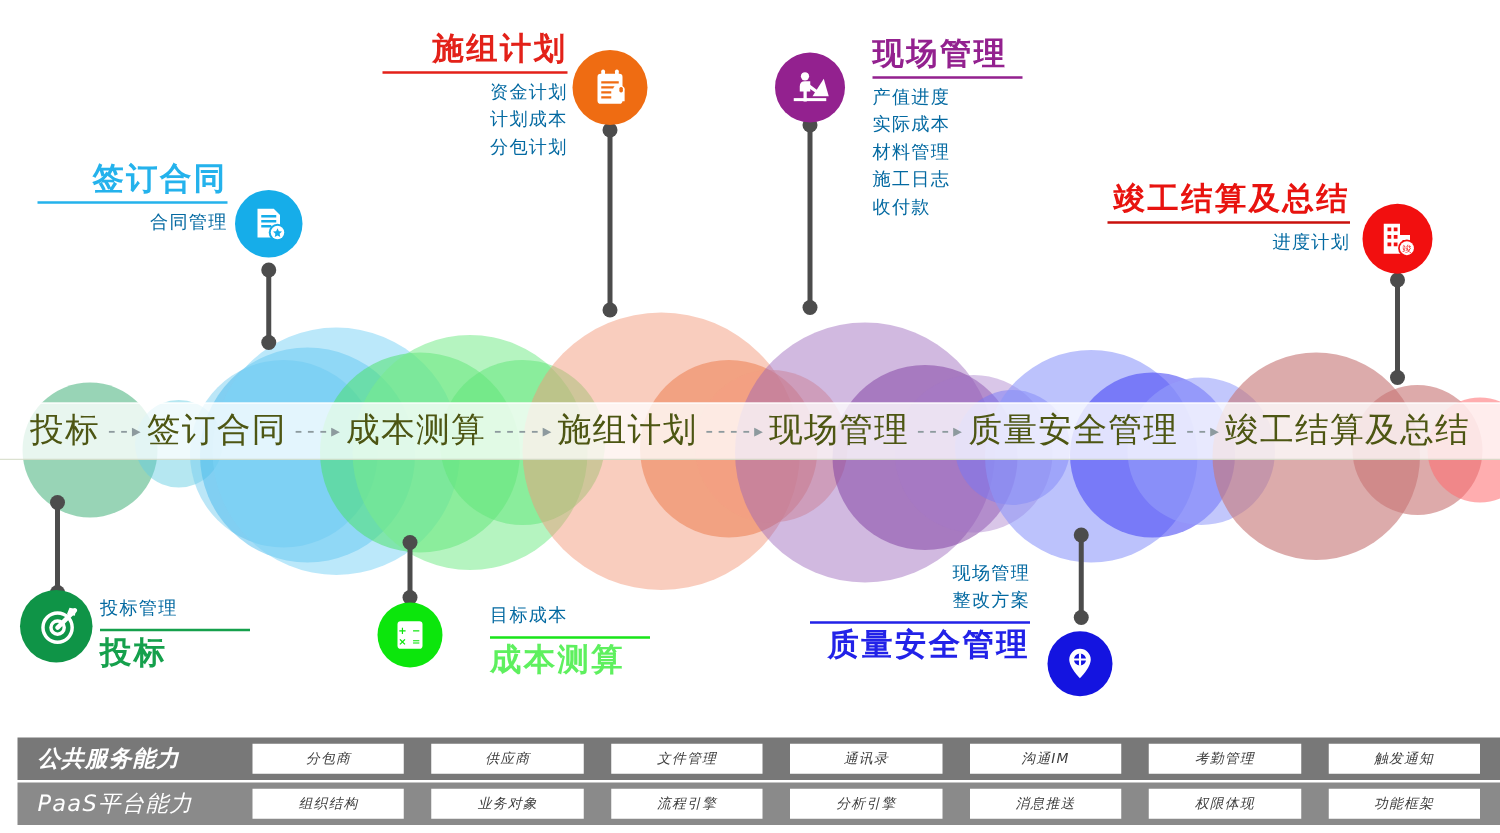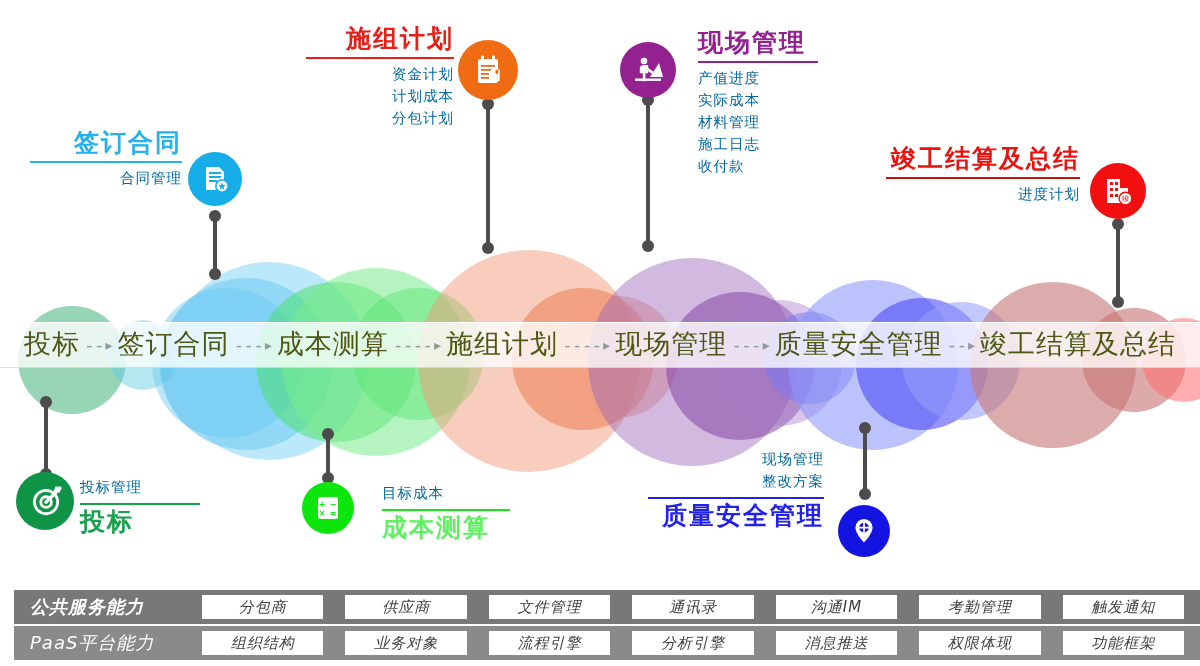--- a/index.html
+++ b/index.html
@@ -60,21 +60,21 @@
   .caprow.r2{background:#8a8a8a;margin-top:2px;}
   .caprow .rowlabel{
     width:188px;flex:0 0 188px;color:#ffffff;font-size:18px;
     padding-left:16px;box-sizing:border-box;letter-spacing:1px;
     font-family:"DejaVu Sans","Liberation Sans",sans-serif;
   }
   .caprow.r1 .rowlabel{font-weight:bold;}
   .caprow .cells{display:flex;flex:1;gap:22px;padding-right:30px;}
   .cap-cell{
     flex:1;background:#ffffff;color:#3d3d3d;text-align:center;
-    font-size:15px;line-height:24px;height:24px;letter-spacing:1px;
+    font-size:11px;line-height:24px;height:24px;letter-spacing:1px;
     font-family:"DejaVu Sans","Liberation Sans",sans-serif;
   }
   .caprow.r1 .cap-cell{font-weight:normal;}
   .tabletop{position:absolute;left:14px;top:586px;width:1172px;height:2px;background:#ffffff;}
 </style>
 </head>
 <body>
 
 <div id="stage">
 
@@ -239,21 +239,21 @@
     <div class="rule" style="background:#15a04c;width:120px;"></div>
     <div class="title" style="color:#15a04c;text-align:left;">投标</div>
   </div>
 
   <div class="lbl ralign" style="left:30px;top:130px;width:152px;">
     <div class="title" style="color:#24b2ec;">签订合同</div>
     <div class="rule" style="background:#24b2ec;width:152px;margin-left:auto;"></div>
     <div class="sub">合同管理</div>
   </div>
 
-  <div class="lbl lalign" style="left:382px;top:482px;width:140px;">
+  <div class="lbl lalign" style="left:392px;top:482px;width:140px;">
     <div class="sub" style="text-align:left;">目标成本</div>
     <div class="rule" style="background:#19e519;width:128px;"></div>
     <div class="title" style="color:#5ef05e;text-align:left;">成本测算</div>
   </div>
 
   <div class="lbl ralign" style="left:306px;top:26px;width:148px;">
     <div class="title" style="color:#e32119;">施组计划</div>
     <div class="rule" style="background:#e32119;width:148px;margin-left:auto;"></div>
     <div class="sub">资金计划</div>
     <div class="sub">计划成本</div>

